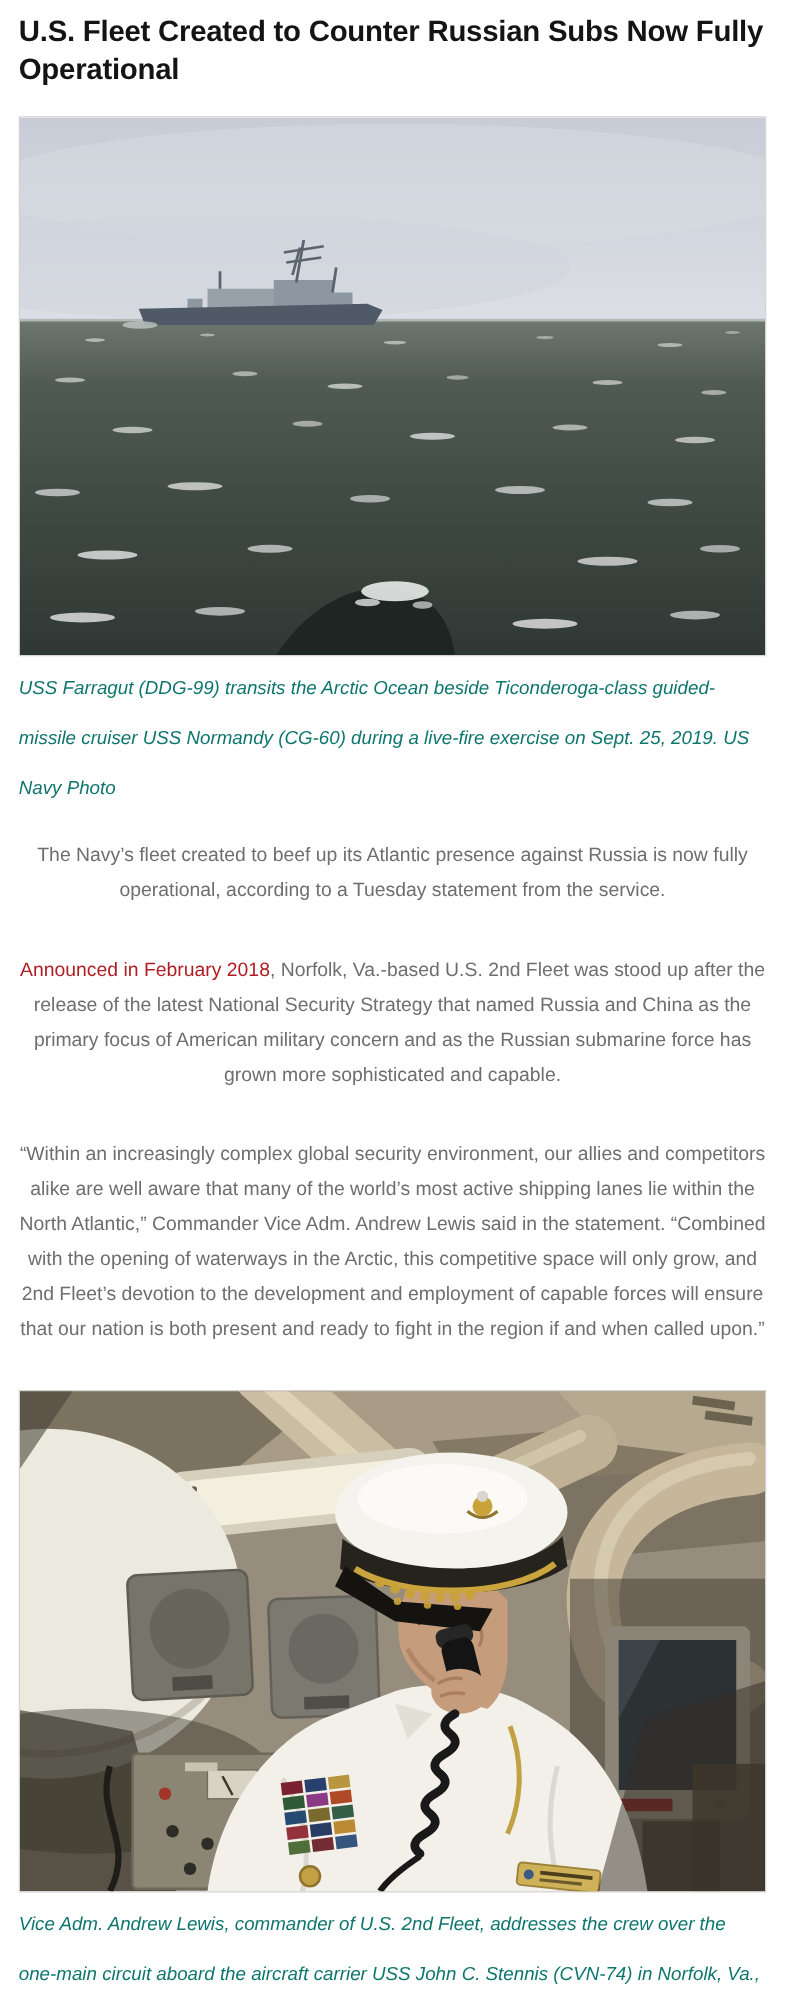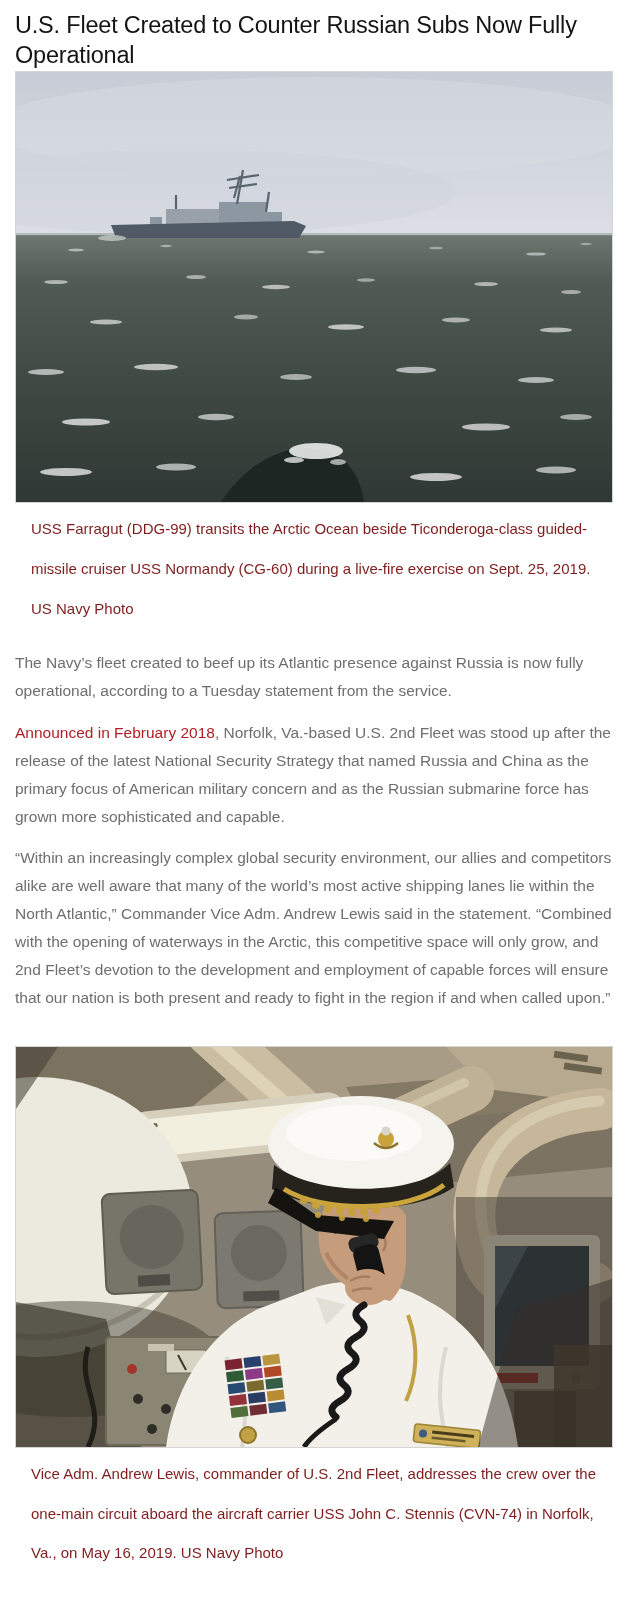--- a/index.html
+++ b/index.html
@@ -1,39 +1,39 @@
 <!DOCTYPE html>
 <html lang="en"><head>
 <meta charset="utf-8">
 <style>
   html,body{margin:0;padding:0;background:#ffffff;}
   body{font-family:"Liberation Sans","DejaVu Sans",sans-serif;color:#6e6e6e;}
   .page{width:629px;box-sizing:border-box;padding:10px 16px 6px 15px;}
 
   h1.article-title{
-    font-size:23.5px;line-height:1.28;color:#141414;margin:0 0 1px 0;
-    font-weight:normal;letter-spacing:-0.2px;
+    font-size:23.5px;line-height:1.28;color:#141414;margin:0 0 23px 0;
+    font-weight:bold;letter-spacing:-0.2px;
   }
   .byline{font-size:14px;font-weight:bold;color:#6e6a5d;margin:0 0 5px 0;}
   .byline a{color:#9d1b20;text-decoration:none;cursor:pointer;}
   .pub-date{font-size:14px;font-weight:bold;color:#8d7f52;margin:0 0 26px 0;}
 
   figure{margin:0;}
   figure.fig-1{margin-top:0;}
   figure.fig-2{margin-top:34px;}
   .photo-frame{border:1px solid #d4d4d4;line-height:0;background:#fff;}
   .photo-frame svg{display:block;width:100%;height:auto;}
   figcaption{
-    color:#7f1d1d;font-size:15px;line-height:2.65;
-    margin:6px 0 0 16px;
+    font-style:italic;color:#0f766e;font-size:15px;line-height:2.65;
+    margin:6px 0 0 0;
   }
 
   .body-text p{
-    font-size:15.5px;line-height:1.81;color:#6e6e6e;margin:13px 0;
-    hyphens:auto;-webkit-hyphens:auto;
+    font-size:15.5px;line-height:1.81;color:#6e6e6e;margin:35px 0;
+    hyphens:auto;text-align:center;-webkit-hyphens:auto;
   }
   .body-text p:first-child{margin-top:21px;}
   .body-text p:last-child{margin-bottom:27px;}
   .body-text a{color:#b01e24;text-decoration:none;cursor:pointer;}
 </style>
 </head>
 <body>
 
 <div class="page">
 

